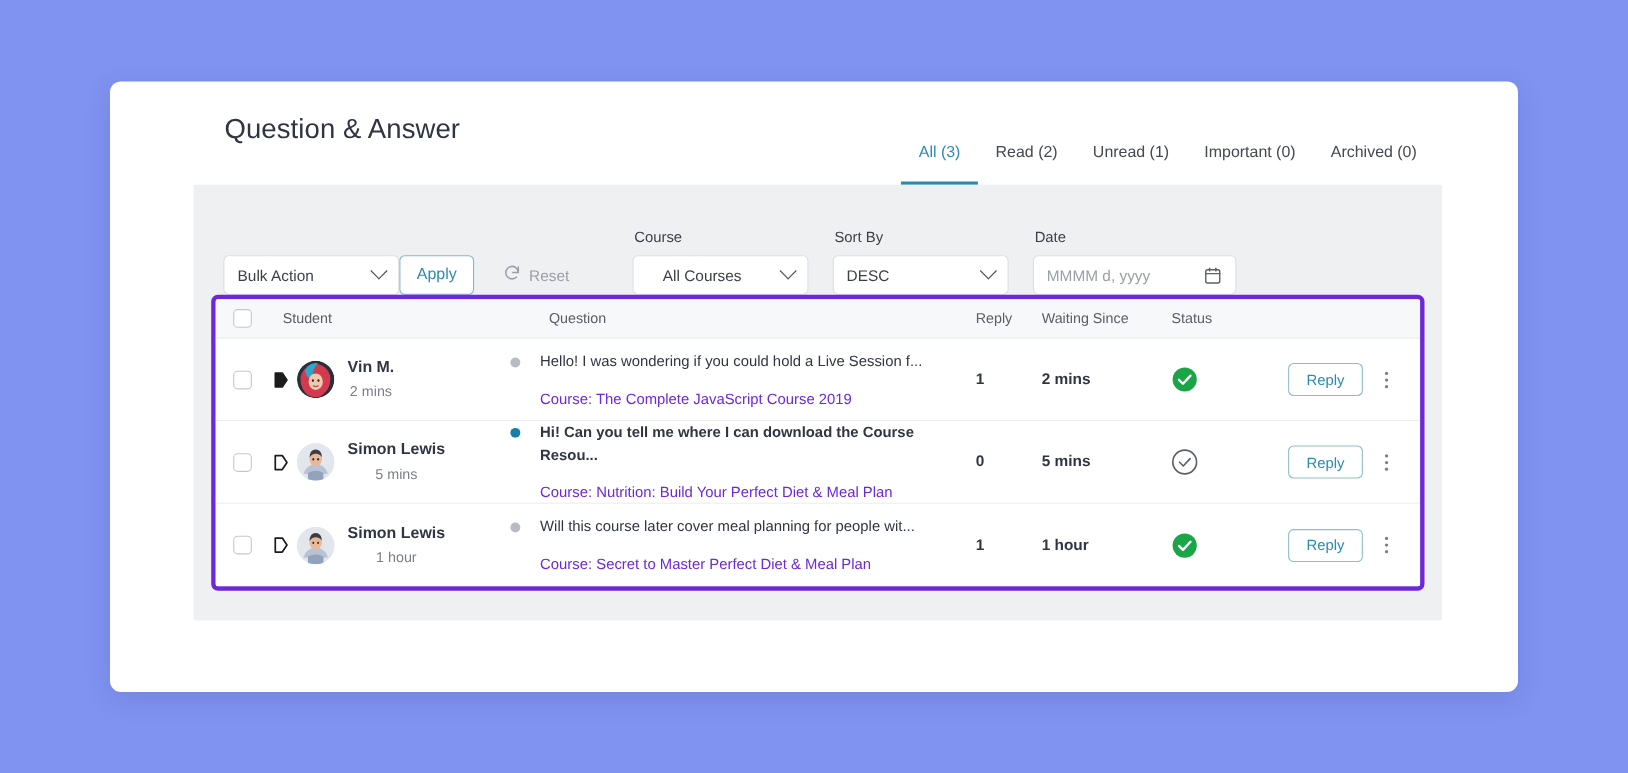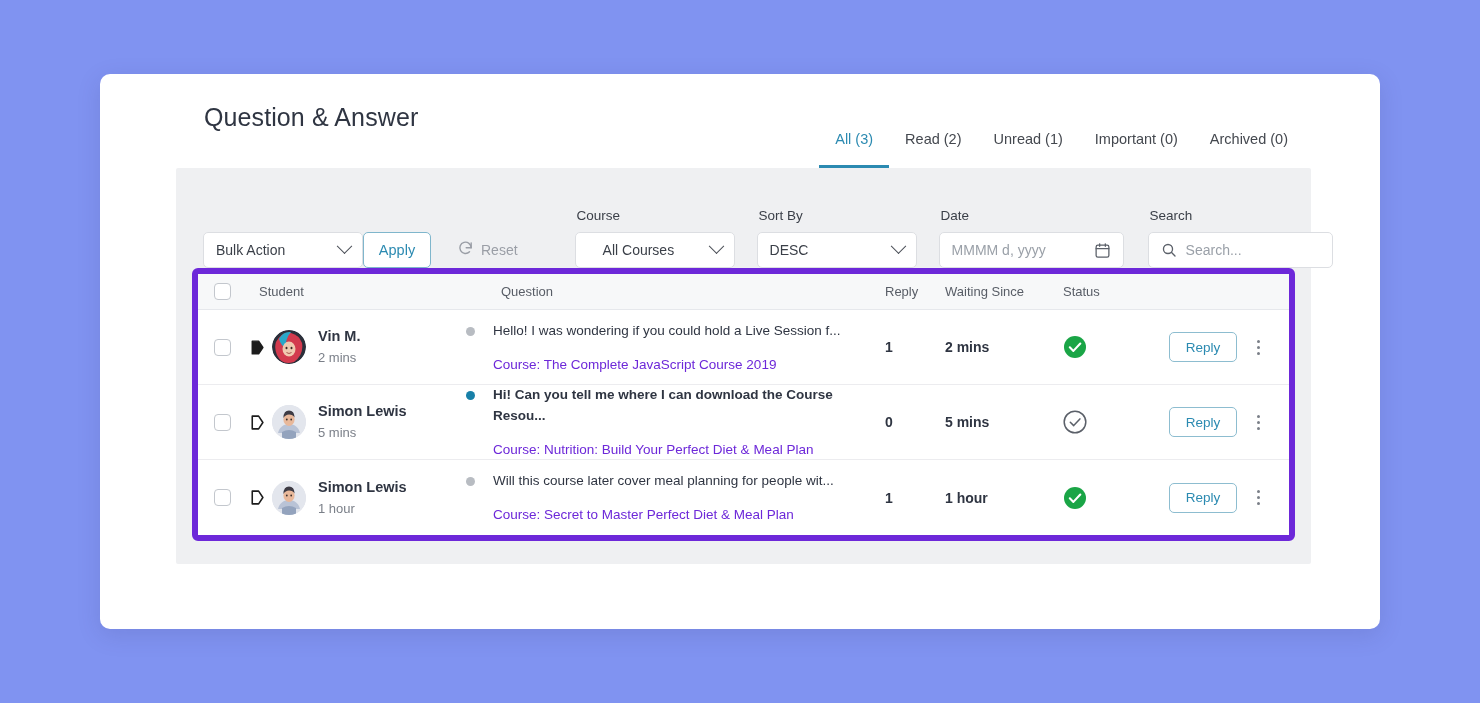--- a/index.html
+++ b/index.html
@@ -134,21 +134,21 @@
   .gap-sort   { margin-left: 22px; }
   .gap-date   { margin-left: 22px; }
   .gap-search { margin-left: 24px; }
 
   
   .table-wrap {
     position: absolute;
     left: 16px; top: 100px;
     right: 16px;
     background: #ffffff;
-    border: 6px solid #6d28d9;
+    border: 4px solid #6d28d9;
     border-radius: 6px;
     overflow: hidden;
   }
   .thead {
     display: flex;
     align-items: center;
     height: 36px;
     background: #f7f8f9;
     border-bottom: 1px solid #e6e8ec;
     font-size: 13px;
@@ -184,21 +184,21 @@
 
   .flag { width: 20px; display:flex; justify-content:center; margin-right: 6px; flex:none; cursor:pointer;}
   .avatar {
     width: 34px; height: 34px;
     border-radius: 50%;
     flex: none;
     margin-right: 12px;
     overflow: hidden;
     background: #dfe2ea;
   }
-  .stu-meta { display: flex; flex-direction: column; justify-content: center; }
+  .stu-meta { display: flex; flex-direction: column; justify-content: center; text-align: center; }
   .stu-name { font-size: 14.5px; color: #2f3542; font-weight: 700; line-height: 20px; }
   .stu-time { font-size: 13px; color: #7a7f88; line-height: 20px; margin-top: 2px; }
 
   .dot {
     width: 9px; height: 9px; border-radius: 50%;
     background: #b8bcc2;
     flex: none;
     margin-top: 7px;
     margin-right: 18px;
   }
@@ -297,32 +297,20 @@
             <svg width="17" height="17" viewBox="0 0 24 24" fill="none" stroke="#5b6069" stroke-width="1.8" stroke-linecap="round" stroke-linejoin="round">
               <rect x="3" y="4.5" width="18" height="17" rx="2.5"></rect>
               <line x1="3" y1="9.5" x2="21" y2="9.5"></line>
               <line x1="8" y1="2.5" x2="8" y2="6"></line>
               <line x1="16" y1="2.5" x2="16" y2="6"></line>
             </svg>
           </span>
         </div>
       </div>
 
-      <div class="fgroup gap-search">
-        <div class="flabel">Search</div>
-        <div class="control search">
-          <span class="search-icon">
-            <svg width="16" height="16" viewBox="0 0 24 24" fill="none" stroke="#5b6069" stroke-width="2" stroke-linecap="round">
-              <circle cx="10.5" cy="10.5" r="6.8"></circle>
-              <line x1="15.5" y1="15.5" x2="21" y2="21"></line>
-            </svg>
-          </span>
-          <span class="ph">Search...</span>
-        </div>
-      </div>
 
     </div>
 
     <div class="table-wrap">
 
       <div class="thead">
         <div class="c-check">
           <span class="cb"></span>
         </div>
         <div class="c-student">Student</div>

